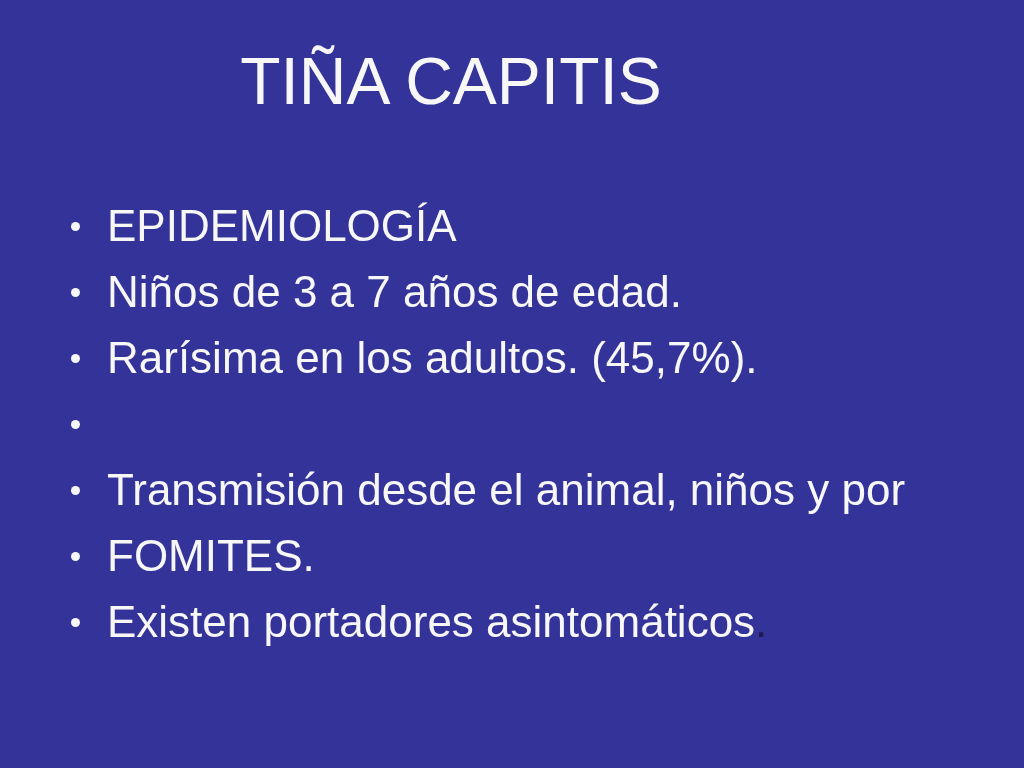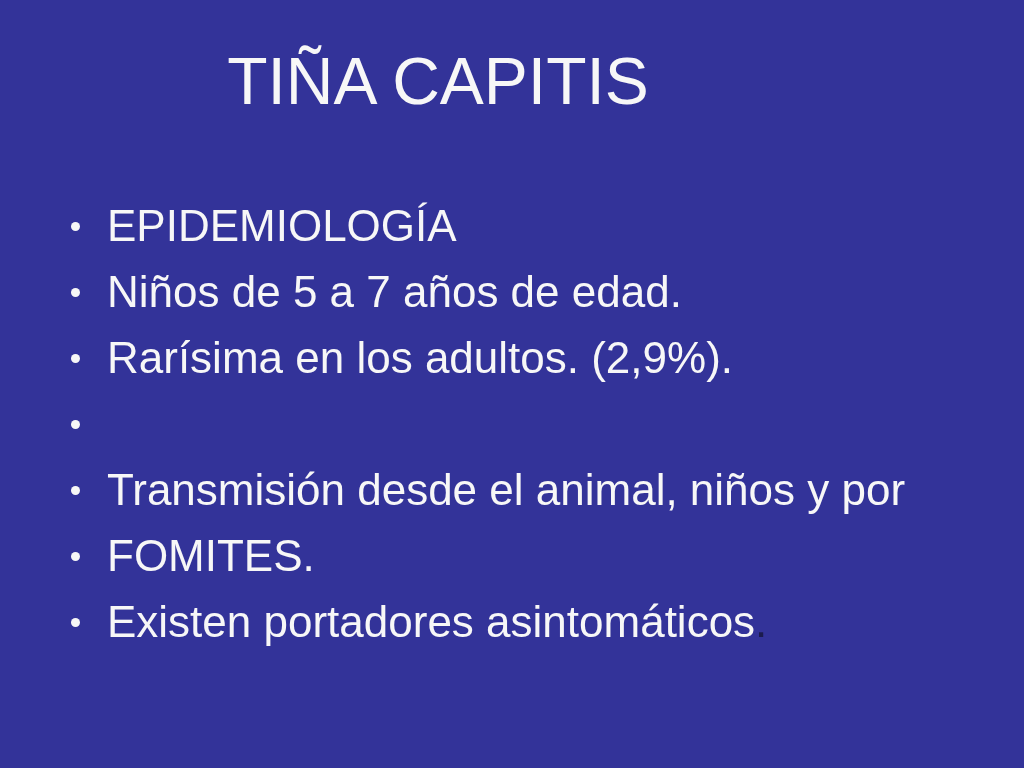--- a/index.html
+++ b/index.html
@@ -15,21 +15,21 @@
   .slide {
     position: relative;
     width: 1024px;
     height: 768px;
     background: #333399;
     box-sizing: border-box;
   }
   .slide-title {
     position: absolute;
     top: 48px;
-    left: 3px;
+    left: 16px;
     width: 870px;
     text-align: center;
     font-size: 66px;
     line-height: 1.0;
     font-weight: 400;
     color: #f7f7f7;
     letter-spacing: 0px;
     white-space: nowrap;
   }
   .bullet-list {
@@ -76,26 +76,26 @@
 
   <ul class="bullet-list">
 
     <li class="bullet-item">
       <span class="bullet-marker"></span>
       <span class="bullet-text">EPIDEMIOLOGÍA</span>
     </li>
 
     <li class="bullet-item">
       <span class="bullet-marker"></span>
-      <span class="bullet-text">Niños de 5 a 7 años de edad.</span>
+      <span class="bullet-text">Niños de 3 a 7 años de edad.</span>
     </li>
 
     <li class="bullet-item">
       <span class="bullet-marker"></span>
-      <span class="bullet-text">Rarísima en los adultos. (2,9%).</span>
+      <span class="bullet-text">Rarísima en los adultos. (45,7%).</span>
     </li>
 
     <li class="bullet-item">
       <span class="bullet-marker"></span>
     </li>
 
     <li class="bullet-item">
       <span class="bullet-marker"></span>
       <span class="bullet-text">Transmisión desde el animal, niños y por</span>
     </li>

